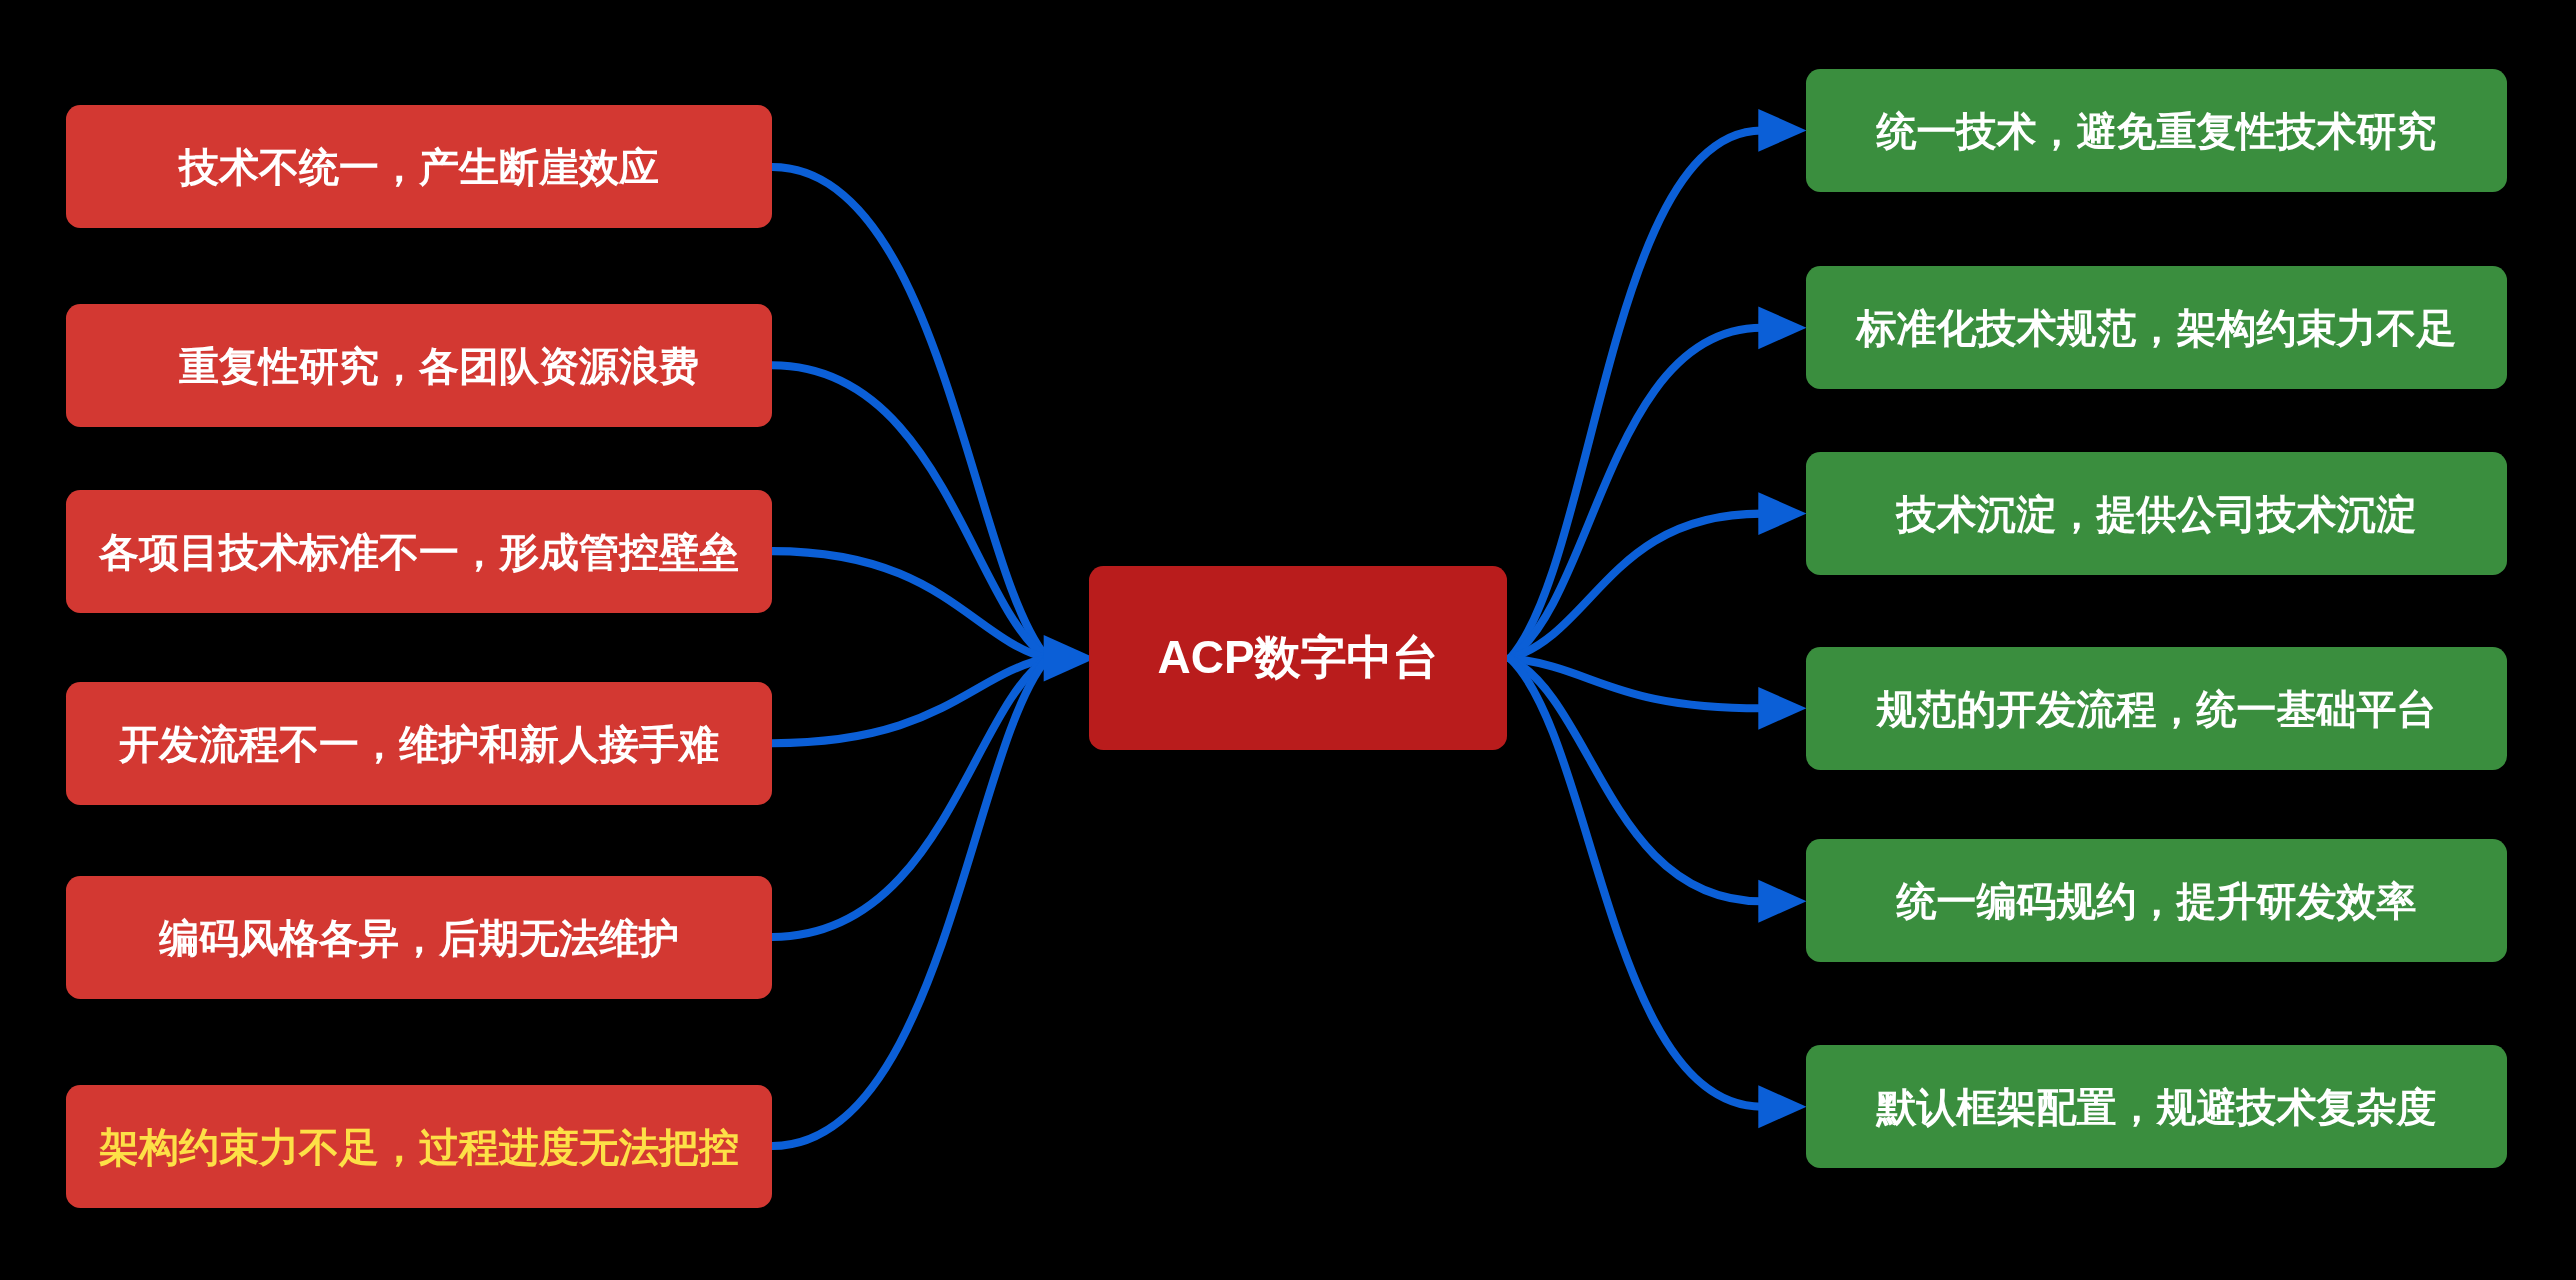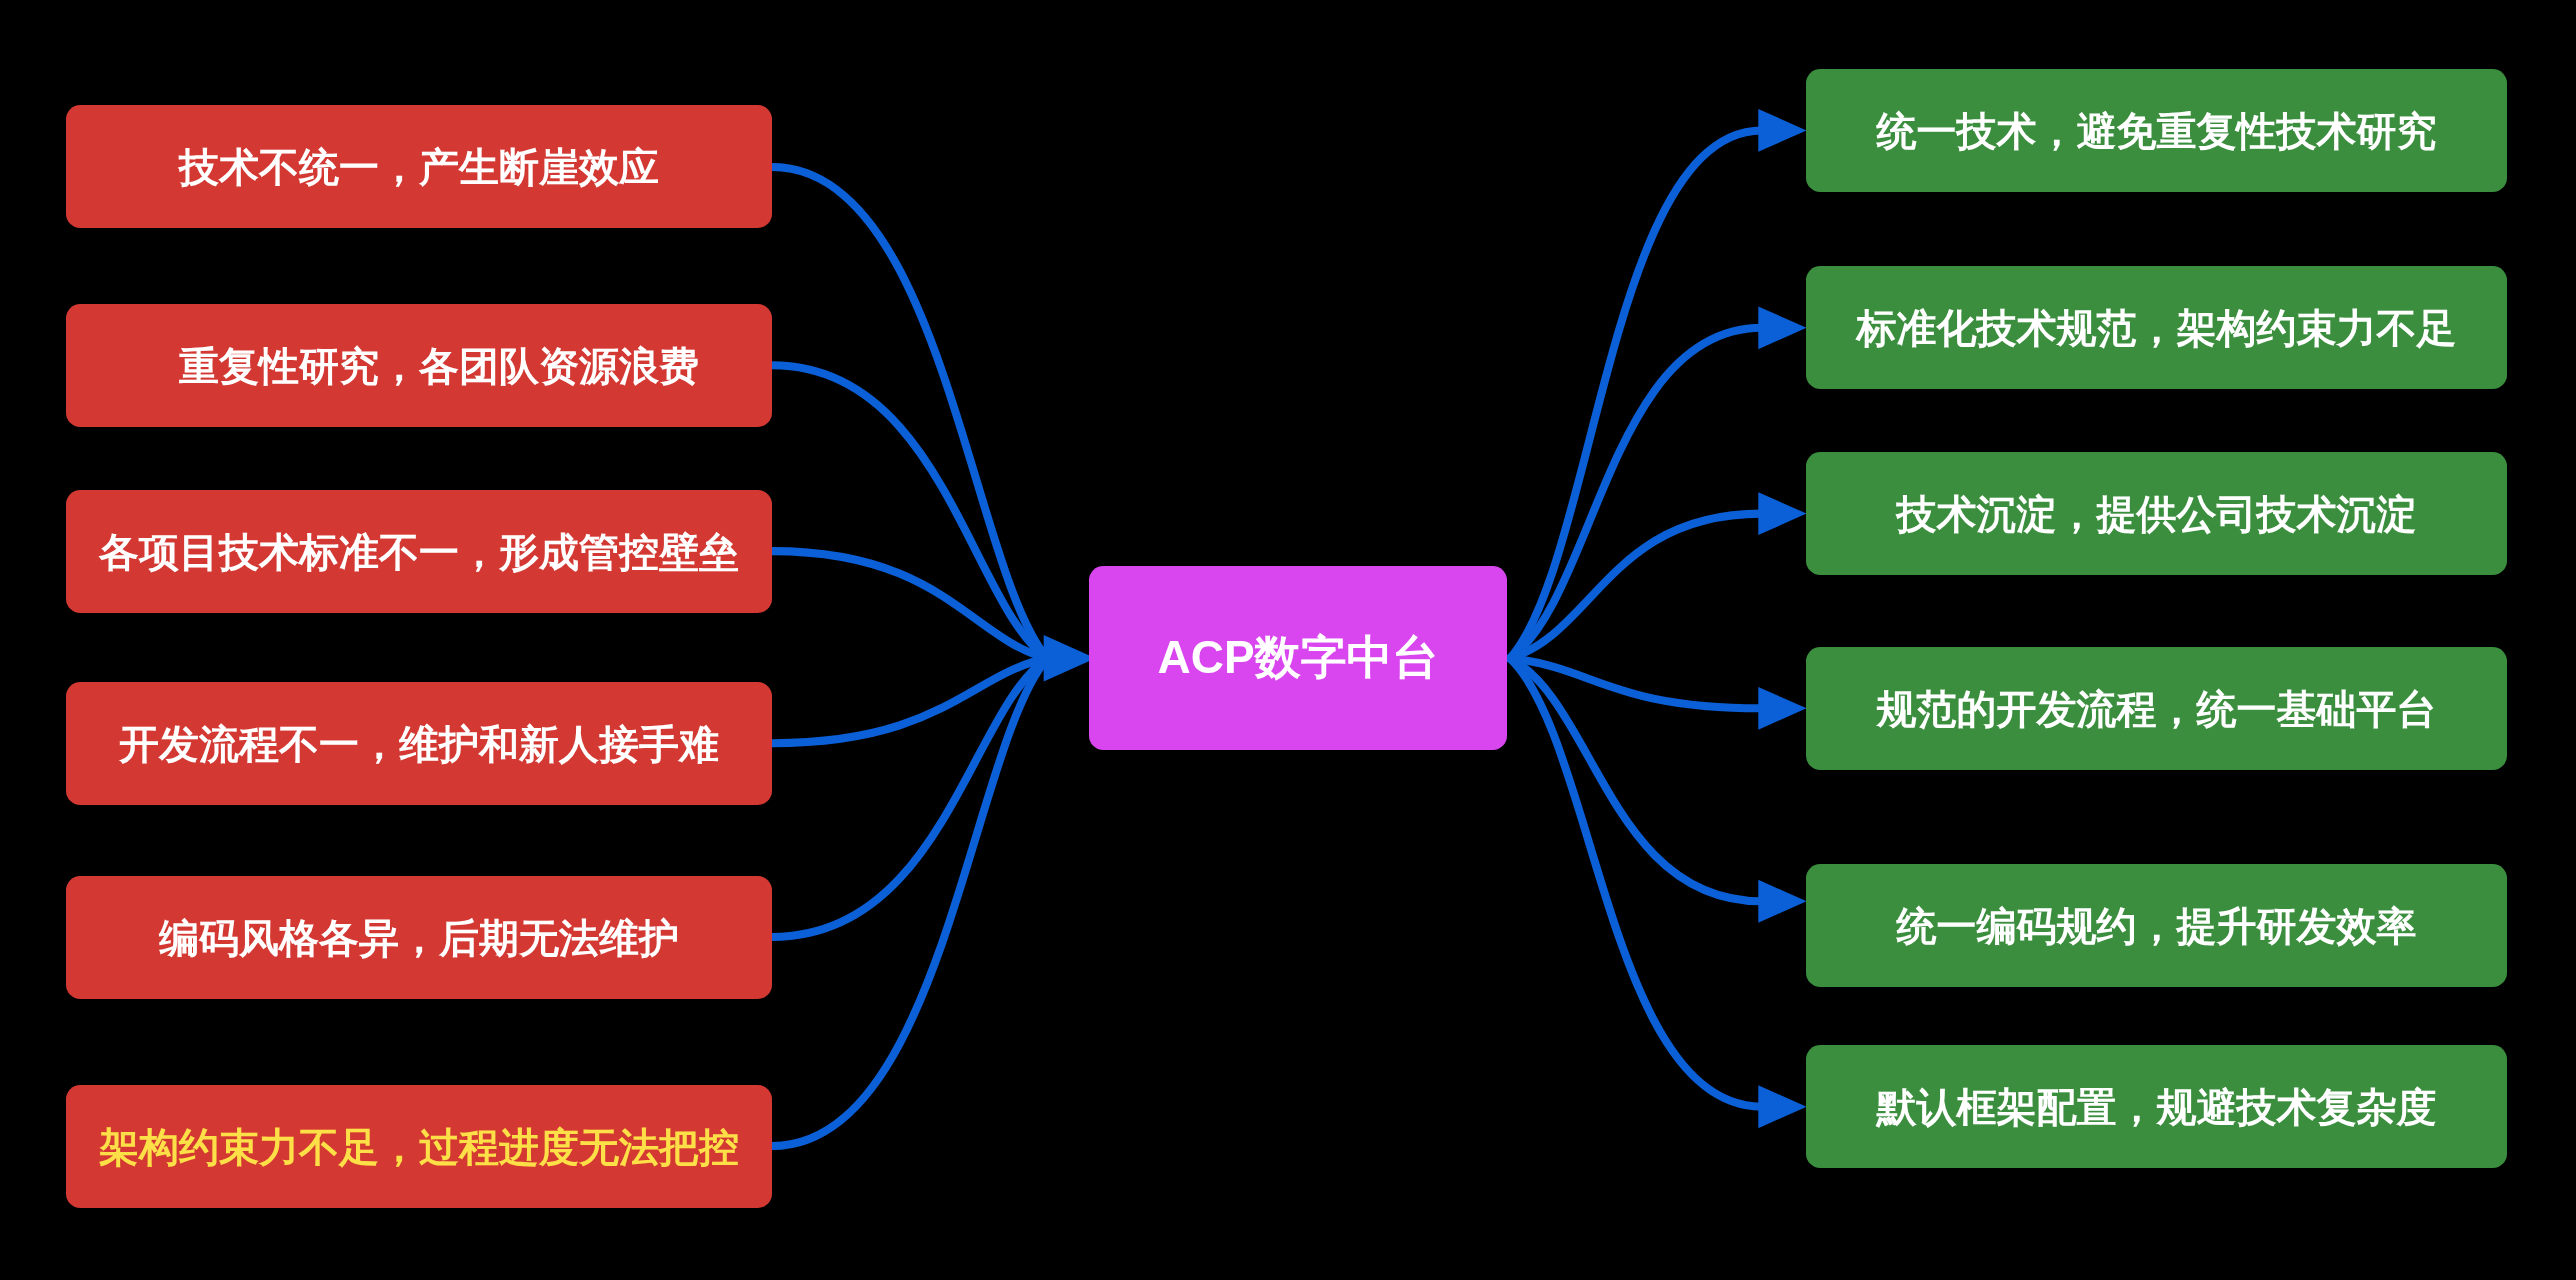--- a/index.html
+++ b/index.html
@@ -50,23 +50,23 @@
       <polygon points="1968,1215 1968,1263 2022,1239" fill="#0B5FD7"></polygon>
     </svg>
 
   <div class="node left-node" style="top: 105px; background: rgb(211, 56, 50); color: rgb(255, 255, 255);">技术不统一，产生断崖效应</div>
   <div class="node left-node" style="top: 304px; background: rgb(211, 56, 50); color: rgb(255, 255, 255); padding-left: 40px;">重复性研究，各团队资源浪费</div>
   <div class="node left-node" style="top: 490px; background: rgb(211, 56, 50); color: rgb(255, 255, 255);">各项目技术标准不一，形成管控壁垒</div>
   <div class="node left-node" style="top: 682px; background: rgb(211, 56, 50); color: rgb(255, 255, 255);">开发流程不一，维护和新人接手难</div>
   <div class="node left-node" style="top: 876px; background: rgb(211, 56, 50); color: rgb(255, 255, 255);">编码风格各异，后期无法维护</div>
   <div class="node left-node" style="top: 1085px; background: rgb(211, 56, 50); color: #fde047;">架构约束力不足，过程进度无法把控</div>
 
-  <div class="node center-node" style="background: #d946ef; color: rgb(255, 255, 255);">ACP数字中台</div>
+  <div class="node center-node" style="background: #b91c1c; color: rgb(255, 255, 255);">ACP数字中台</div>
 
   <div class="node right-node" style="top: 69px; background: rgb(58, 142, 62); color: rgb(255, 255, 255);">统一技术，避免重复性技术研究</div>
   <div class="node right-node" style="top: 266px; background: rgb(58, 142, 62); color: rgb(255, 255, 255);">标准化技术规范，架构约束力不足</div>
   <div class="node right-node" style="top: 452px; background: rgb(58, 142, 62); color: rgb(255, 255, 255);">技术沉淀，提供公司技术沉淀</div>
   <div class="node right-node" style="top: 647px; background: rgb(58, 142, 62); color: rgb(255, 255, 255);">规范的开发流程，统一基础平台</div>
-  <div class="node right-node" style="top: 864px; background: rgb(58, 142, 62); color: rgb(255, 255, 255);">统一编码规约，提升研发效率</div>
+  <div class="node right-node" style="top: 839px; background: rgb(58, 142, 62); color: rgb(255, 255, 255);">统一编码规约，提升研发效率</div>
   <div class="node right-node" style="top: 1045px; background: rgb(58, 142, 62); color: rgb(255, 255, 255);">默认框架配置，规避技术复杂度</div>
 
 </div>
 
 
 </body></html>

